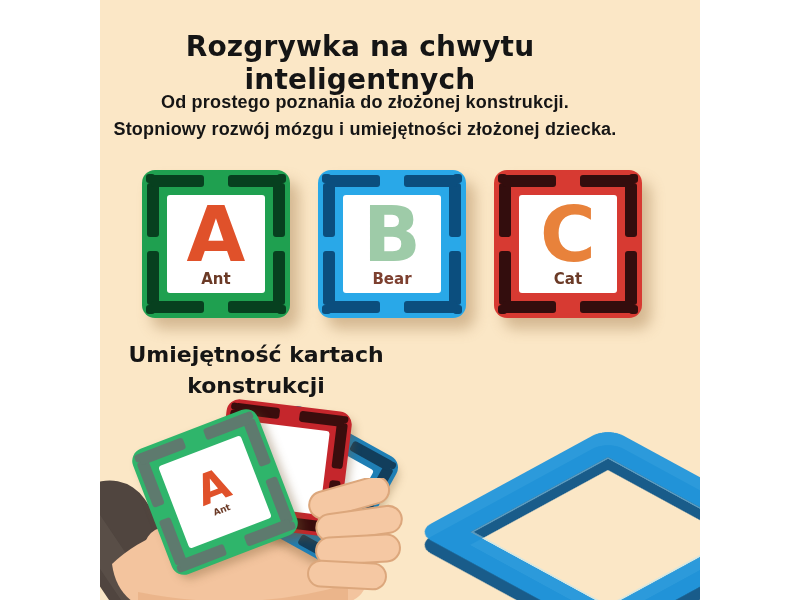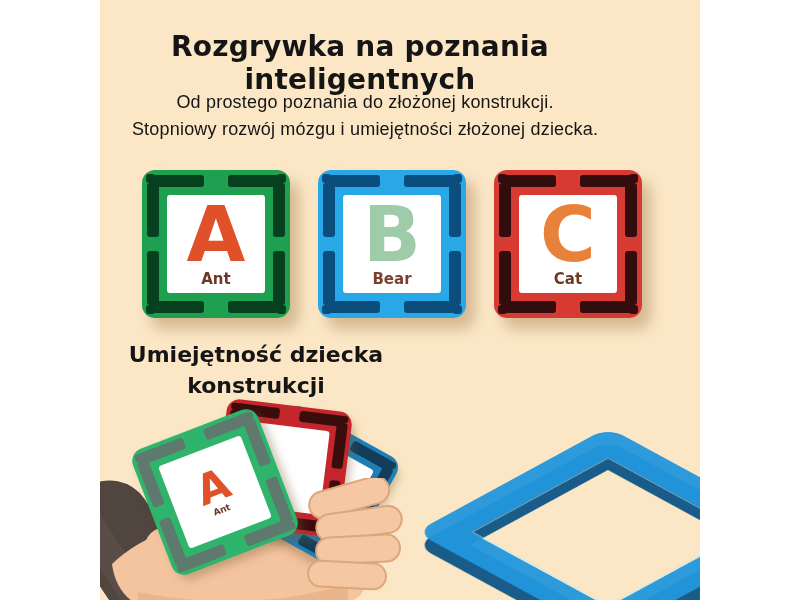--- a/index.html
+++ b/index.html
@@ -11,21 +11,21 @@
     position:absolute;left:100px;top:0;width:600px;height:600px;overflow:hidden;
   }
   
   .poster-title{
     position:absolute;left:0;top:30px;width:520px;text-align:center;
     font-family:"DejaVu Sans",sans-serif;
     font-size:28px;font-weight:800;letter-spacing:.2px;margin:0;
   }
   .poster-sub{
     position:absolute;left:0;width:530px;text-align:center;margin:0;
-    font-size:18px;font-weight:400;letter-spacing:.2px;
+    font-size:18px;font-weight:700;letter-spacing:.2px;
   }
   .sub1{top:92px;}
   .sub2{top:119px;}
   .section-heading{
     position:absolute;left:0;top:340px;width:312px;text-align:center;margin:0;
     font-family:"DejaVu Sans",sans-serif;
     font-size:22px;font-weight:800;line-height:1.4;
   }
   
   .tile{
@@ -72,21 +72,21 @@
   .ff-top{
     box-shadow:inset 0 0 0 3px rgba(170,230,255,.45);
   }
 </style>
 </head>
 <body style="background: rgb(255, 255, 255);">
 
 <div class="stage" style="color: rgb(21, 21, 21);">
   <div class="content" id="content" style="background: rgb(251, 231, 198);">
 
-    <h1 class="poster-title">Rozgrywka na poznania inteligentnych</h1>
+    <h1 class="poster-title">Rozgrywka na chwytu inteligentnych</h1>
     <p class="poster-sub sub1">Od prostego poznania do złożonej konstrukcji.</p>
     <p class="poster-sub sub2">Stopniowy rozwój mózgu i umiejętności złożonej dziecka.</p>
 
     <div class="tile tile-a" style="--frame: #1FA050; --slot: #07401F; --letter: #E0512A; --word: #6B3A26;">
         <span class="slot" style="right: 2.8%; bottom: 2.8%; width: 6%; height: 6%;"></span>
         <span class="slot" style="left: 2.8%; bottom: 2.8%; width: 6%; height: 6%;"></span>
         <span class="slot" style="right: 2.8%; top: 2.8%; width: 6%; height: 6%;"></span>
         <span class="slot" style="left: 2.8%; top: 2.8%; width: 6%; height: 6%;"></span>
         <span class="slot" style="right: 3.2%; bottom: 9%; width: 8.5%; height: 36%;"></span>
         <span class="slot" style="right: 3.2%; top: 9%; width: 8.5%; height: 36%;"></span>
@@ -132,21 +132,21 @@
         <span class="slot" style="left: 6%; bottom: 3.2%; width: 36%; height: 8.5%;"></span>
         <span class="slot" style="right: 6%; top: 3.2%; width: 36%; height: 8.5%;"></span>
         <span class="slot" style="left: 6%; top: 3.2%; width: 36%; height: 8.5%;"></span>
       <div class="card-face">
         <div class="card-letter">C</div>
         <div class="card-word">Cat</div>
       </div>
     </div>
 
     <h2 class="section-heading">
-      <span>Umiejętność dziecka</span><br>
+      <span>Umiejętność kartach</span><br>
       <span>konstrukcji</span>
     </h2>
 
     <svg class="hand-back" viewBox="0 0 300 150">
       <rect x="-14" y="18" width="86" height="160" rx="42" fill="#50453F" transform="rotate(-34 38 95)"></rect>
       <rect x="-4" y="28" width="30" height="140" rx="15" fill="#5D524B" opacity=".7" transform="rotate(-34 38 95)"></rect>
       <ellipse cx="72" cy="104" rx="25" ry="30" fill="#F3C49E" transform="rotate(-30 72 104)"></ellipse>
       <path d="M14,112 Q60,68 150,64 Q238,62 266,112 Q278,150 232,154 L42,154 Q18,142 14,112 Z" fill="#F3C49E"></path>
       <path d="M40,140 Q150,162 250,132 L250,154 L40,154 Z" fill="#E9B186" opacity=".8"></path>
     </svg>

